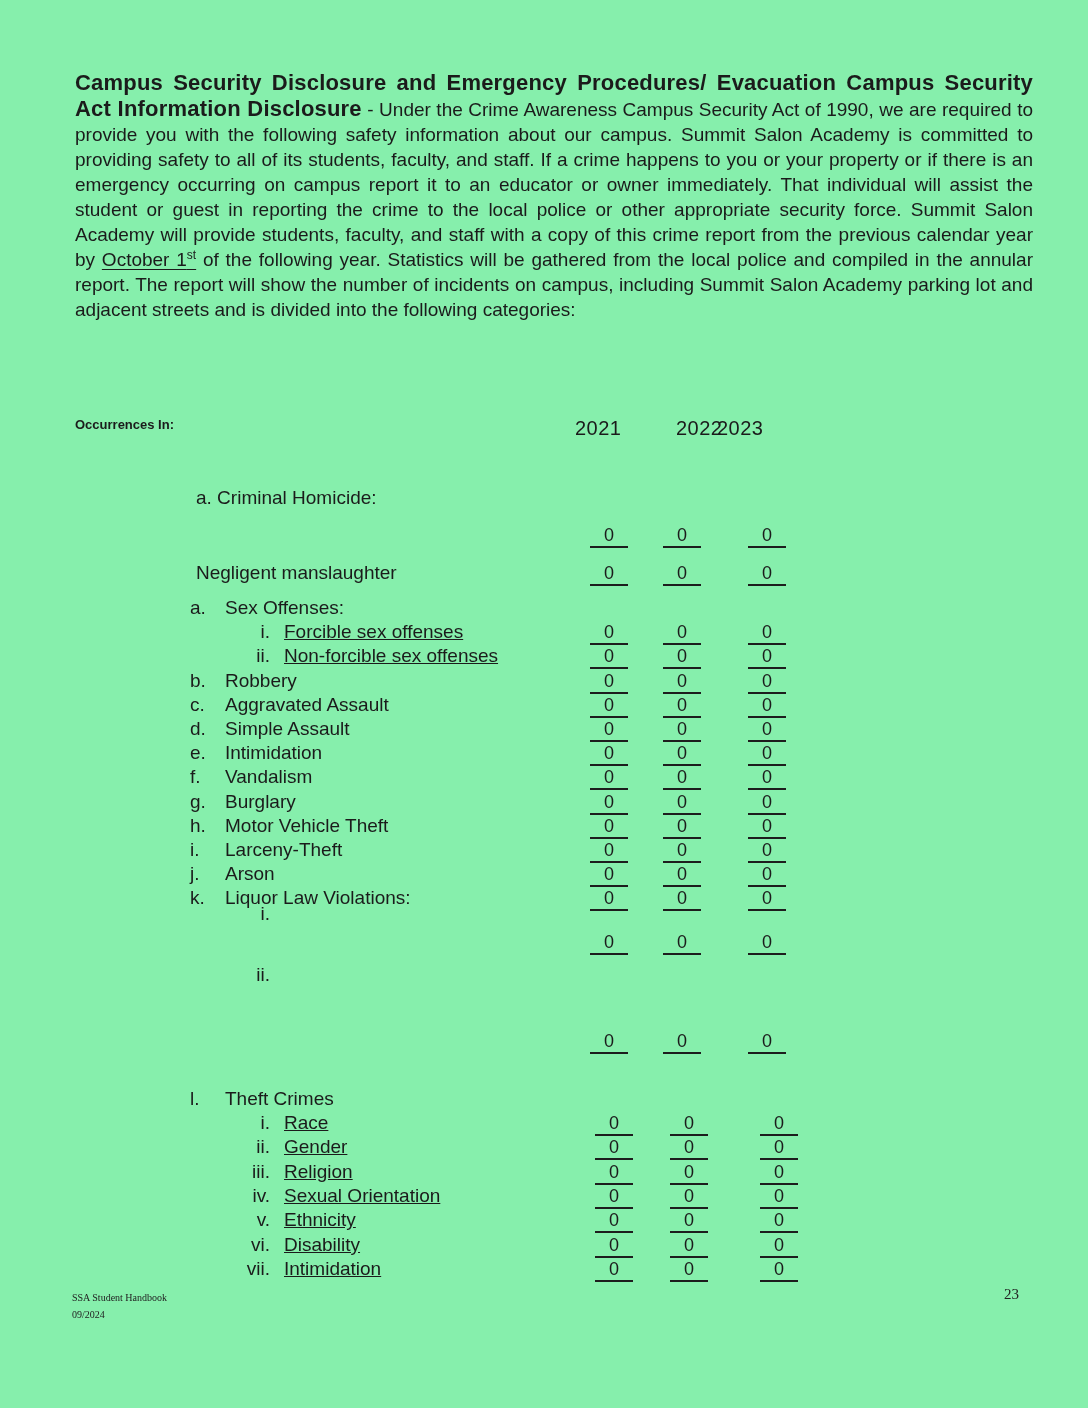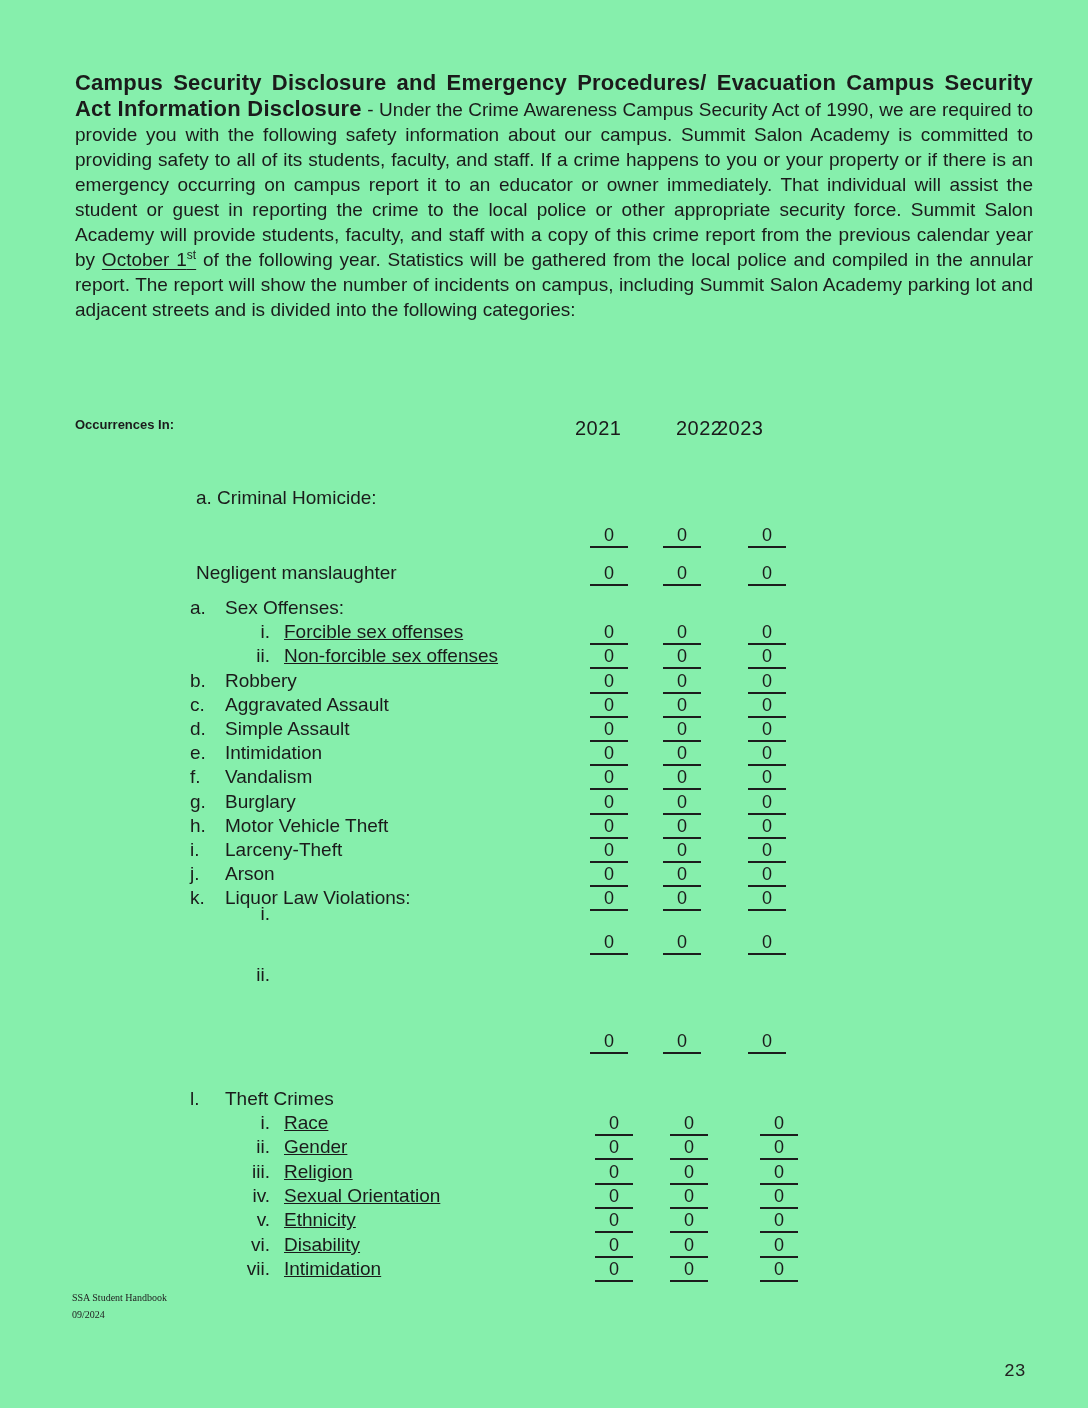--- a/index.html
+++ b/index.html
@@ -46,22 +46,22 @@
   .z.hc1{left:587px}.z.hc2{left:662px}.z.hc3{left:752px}
   .zrow{position:relative;height:30px;}
   .zrow .z{top:3px;}
   .zrow2{margin-top:16px;}
   
   .footer-left{
     position:absolute;left:72px;top:1289px;
     font-family:"Liberation Serif",serif;font-size:10px;line-height:17px;color:#222;
   }
   .page-number{
-    position:absolute;left:1004px;top:1361px;
-    font-family:Liberation Mono, monospace;font-size:18px;color:#222;
+    position:absolute;left:1004px;top:1286px;
+    font-family:Liberation Serif, serif;font-size:15px;color:#222;
   }
 </style>
 </head>
 <body>
 
 <div class="page">
 
   <p class="intro"><b>Campus Security Disclosure and Emergency Procedures/ Evacuation Campus Security Act Information Disclosure</b><span> - Under the Crime Awareness Campus Security Act of 1990, we are required to provide you with the following safety information about our campus.  Summit Salon Academy is committed to providing safety to all of its students, faculty, and staff.  If a crime happens to you or your property or if there is an emergency occurring on campus report it to an educator or owner immediately.  That individual will assist the student or guest in reporting the crime to the local police or other appropriate security force. Summit Salon Academy will provide students, faculty, and staff with a copy of this crime report from the previous calendar year by </span><u><span>October 1</span><sup>st</sup></u><span> of the following year.  Statistics will be gathered from the local police and compiled in the annular report. The report will show the number of incidents on campus, including Summit Salon Academy parking lot and adjacent streets and is divided into the following categories:</span></p>
 
   <div class="occ-heading">Occurrences In:</div>

